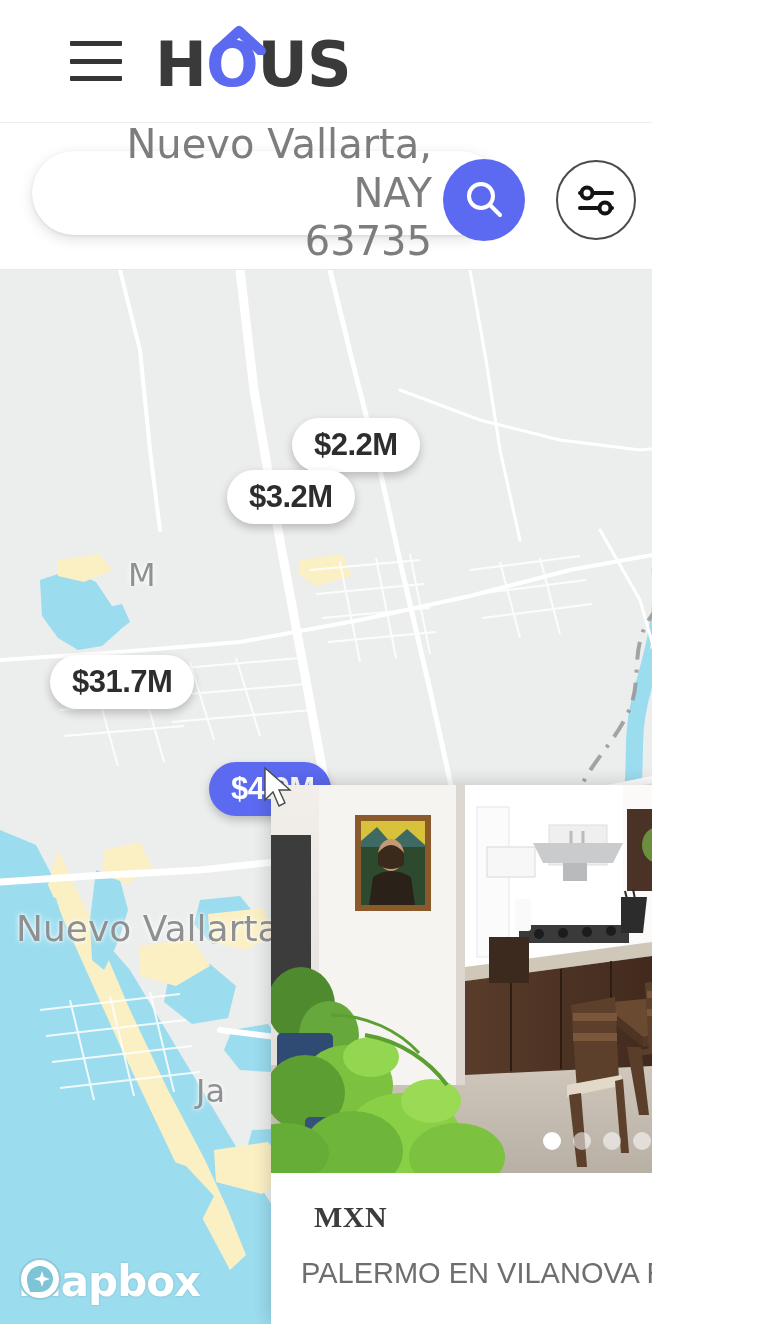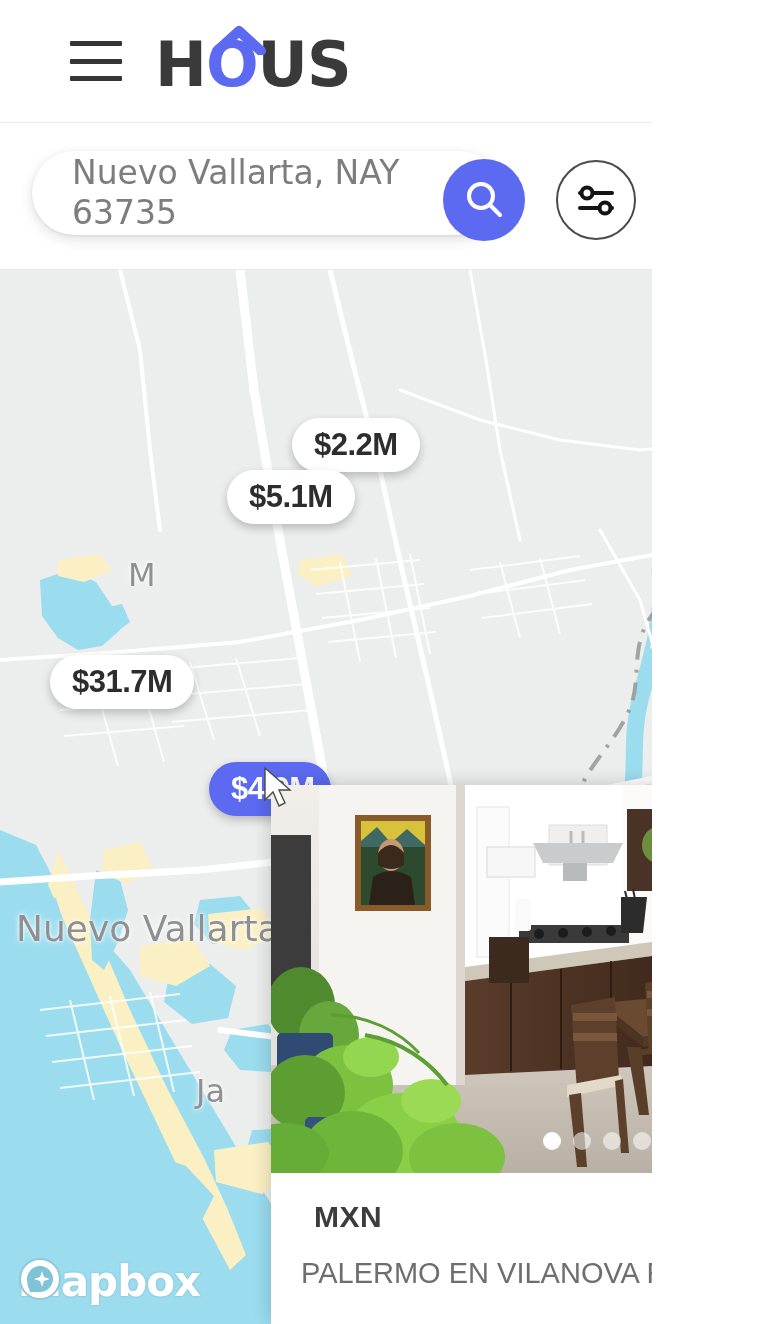--- a/index.html
+++ b/index.html
@@ -42,21 +42,21 @@
   }
   .search-field {
     position: absolute; left: 32px; top: 28px;
     width: 470px; height: 84px;
     background: #ffffff; border-radius: 44px;
     box-shadow: 0 4px 14px rgba(0,0,0,0.13), 0 1px 3px rgba(0,0,0,0.08);
     display: flex; align-items: center; justify-content: center;
     padding: 0 70px 0 40px;
   }
   .search-value {
-    font-size: 33px; color: #7d7d7d; text-align: left;
+    font-size: 40px; color: #7d7d7d; text-align: right;
     line-height: 1.22; font-weight: 400;
     font-family: "DejaVu Sans", sans-serif;
     white-space: pre-line; width: 100%;
   }
   .search-btn {
     position: absolute; left: 443px; top: 159px;
     width: 82px; height: 82px; border-radius: 50%;
     background: #5b6af0; display: flex; align-items: center; justify-content: center;
     cursor: pointer; z-index: 3;
   }
@@ -132,21 +132,21 @@
   .dot.active { background: #ffffff; }
 
   .card-body { padding: 27px 0 0 30px; }
   .price-row { display: flex; align-items: baseline; }
   .price {
     font-size: 51px; font-weight: 700; color: #2f2f2f; letter-spacing: -1.5px;
     font-family: "DejaVu Sans", sans-serif;
   }
   .currency {
     font-size: 30px; font-weight: 700; color: #3c3c3c; margin-left: 13px;
-    letter-spacing: 0.5px; font-family: Liberation Sans, sans-serif;
+    letter-spacing: 0.5px; font-family: Liberation Serif, serif;
   }
   .card-title {
     margin-top: 23px; font-size: 29px; color: #6e6e6e; white-space: nowrap;
     font-family: "Liberation Sans", sans-serif; font-weight: 400;
   }
 </style>
 </head>
 <body>
 
 <div id="app">
@@ -301,21 +301,21 @@
       <path d="M704 270 C700 310 668 320 650 348 C630 378 642 408 630 438 C616 472 590 492 578 524
                C566 558 572 586 586 612 C600 640 626 658 650 670 C672 682 690 700 684 720
                C676 742 642 752 610 748 C574 744 540 730 500 726 C456 722 414 730 378 744 C344 756 316 772 290 790" fill="none" stroke="#9a9a9a" stroke-width="4" stroke-dasharray="18 10 3 10" opacity="0.9"></path>
     </svg>
 
     <div class="map-label label-mezcales">M</div>
     <div class="map-label label-nuevovallarta">Nuevo Vallarta</div>
     <div class="map-label label-jarre">Ja</div>
 
     <div class="pill" style="left:292px; top:120px;margin-top:28px;">$2.2M</div>
-    <div class="pill" style="left:227px; top:200px;">$5.1M</div>
+    <div class="pill" style="left:227px; top:200px;">$3.2M</div>
     <div class="pill" style="left:50px; top:385px;">$31.7M</div>
     <div class="pill active" style="left:209px; top:492px; width:122px; overflow:hidden; justify-content:flex-start;">$4.9M</div>
 
     <div class="mapbox-logo">
       <svg width="44" height="44" viewBox="0 0 44 44">
         <circle cx="22" cy="22" r="20" fill="#ffffff" stroke="#8fc9d8" stroke-width="2"></circle>
         <path d="M22 9 C15 9 9 15 9 22 C9 29 12 33 12 35 C14 35 18 35 22 35 C29 35 35 29 35 22 C35 15 29 9 22 9 Z" fill="#7ec3d6"></path>
         <path d="M24 14 L26 20 L32 22 L26 24 L24 30 L22 24 L16 22 L22 20 Z" fill="#ffffff"></path>
       </svg>
       <div class="mapbox-word">mapbox</div>

